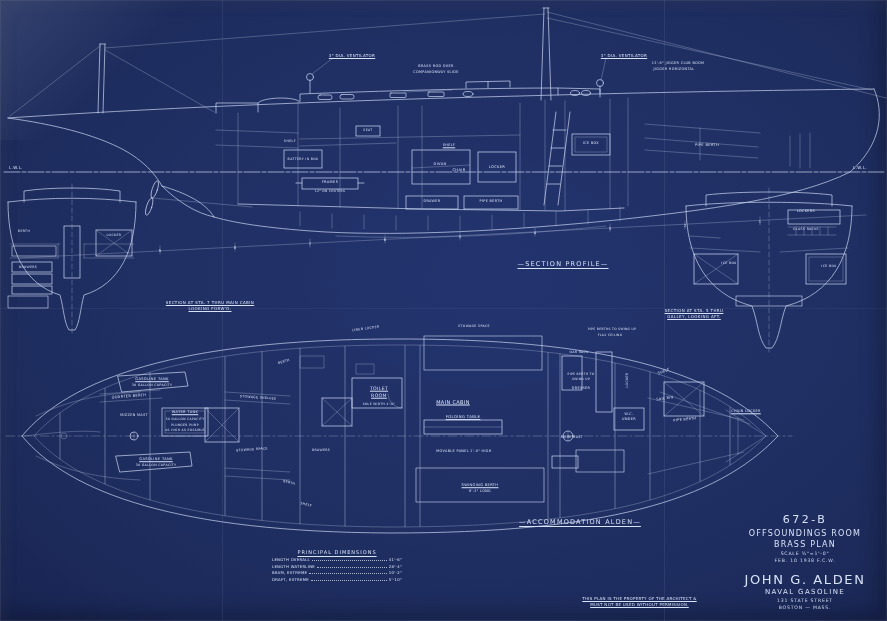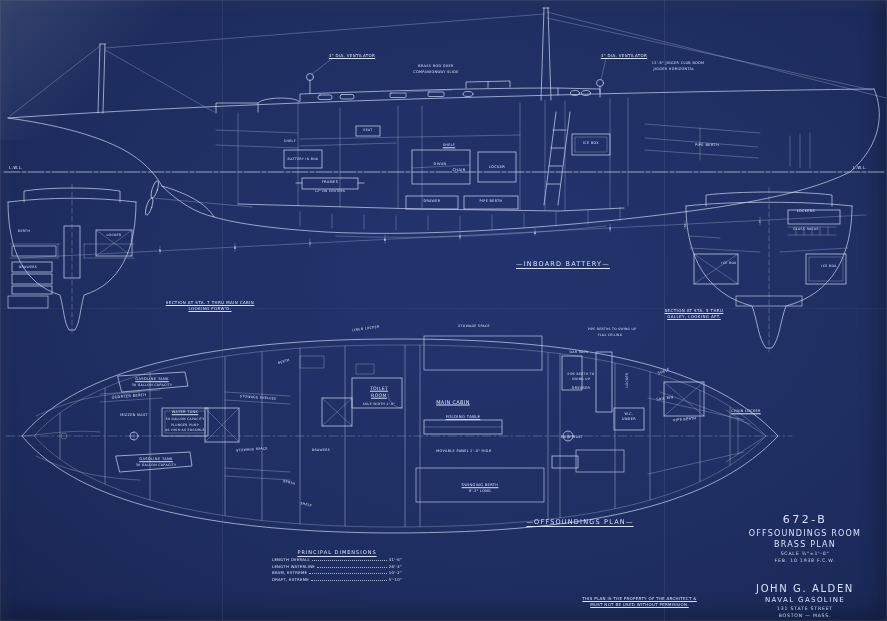--- a/index.html
+++ b/index.html
@@ -31,21 +31,21 @@
     text-underline-offset:1.5px;margin-bottom:2px;}
   .dim-row{display:flex;align-items:flex-end;margin:1.5px 0;}
   .dim-row .dots{flex:1;border-bottom:1px dotted rgba(216,226,248,.75);margin:0 2px 1px;}
   .note{position:absolute;left:552px;top:596px;width:175px;text-align:center;font-size:4px;
     letter-spacing:.3px;line-height:1.6;}
   .note div{text-decoration:underline;text-underline-offset:1px;white-space:nowrap;}
   .titleblock{position:absolute;left:744px;top:514px;width:122px;text-align:center;line-height:1;}
   .tb-no{font-size:11px;letter-spacing:2.5px;margin-bottom:5px;}
   .tb-subject{font-size:8px;letter-spacing:1.2px;margin-bottom:3px;white-space:nowrap;}
   .tb-small{font-size:4.6px;letter-spacing:.8px;margin-bottom:2.5px;opacity:.92;}
-  .tb-name{font-size:10px;letter-spacing:1.6px;margin:20px 0 3px;white-space:nowrap;}
+  .tb-name{font-size:13px;letter-spacing:1.6px;margin:9px 0 3px;white-space:nowrap;}
   .tb-title{font-size:7px;letter-spacing:1.4px;margin-bottom:3px;white-space:nowrap;}
 </style>
 </head>
 <body>
 
 <div class="sheet">
 
   <div class="corner-glow"></div>
   <div class="fold-v" style="left:222px;"></div>
   <div class="fold-v" style="left:664px;"></div>
@@ -282,22 +282,22 @@
       <span class="lbl" style="left: 664px; top: 372px; font-size: 3.4px; transform: translate(-50%, -50%) rotate(-22deg);">SHELF</span>
       <span class="lbl" style="left: 628px; top: 380px; font-size: 3.2px; transform: translate(-50%, -50%) rotate(-90deg);">LOCKER</span>
       <span class="lbl" style="left: 665px; top: 399px; font-size: 3.4px; transform: translate(-50%, -50%) rotate(-8deg);">SAIL BIN</span>
       <span class="lbl" style="left: 629px; top: 415px; font-size: 3.4px;">W.C.</span>
       <span class="lbl" style="left: 629px; top: 420px; font-size: 3.4px;">UNDER</span>
       <span class="lbl" style="left: 685px; top: 420px; font-size: 3.4px; transform: translate(-50%, -50%) rotate(-6deg);">PIPE BERTH</span>
       <span class="lbl u" style="left: 746px; top: 412px; font-size: 3.4px;">CHAIN LOCKER</span>
       <span class="lbl" style="left: 572px; top: 438px; font-size: 3.4px;">MAIN MAST</span>
     </div>
 
-  <div class="viewtitle" style="left:563px;top:264px;">—INBOARD BATTERY—</div>
-  <div class="viewtitle" style="left:580px;top:522px;">—OFFSOUNDINGS PLAN—</div>
+  <div class="viewtitle" style="left:563px;top:264px;">—SECTION PROFILE—</div>
+  <div class="viewtitle" style="left:580px;top:522px;">—ACCOMMODATION ALDEN—</div>
 
   <div class="sectioncap" style="left:210px;top:300px;">
     <div>SECTION AT STA. 7 THRU MAIN CABIN</div>
     <div>LOOKING FORW'D.</div>
   </div>
   <div class="sectioncap" style="left:694px;top:308px;">
     <div>SECTION AT STA. 5 THRU</div>
     <div>GALLEY, LOOKING AFT.</div>
   </div>
 

